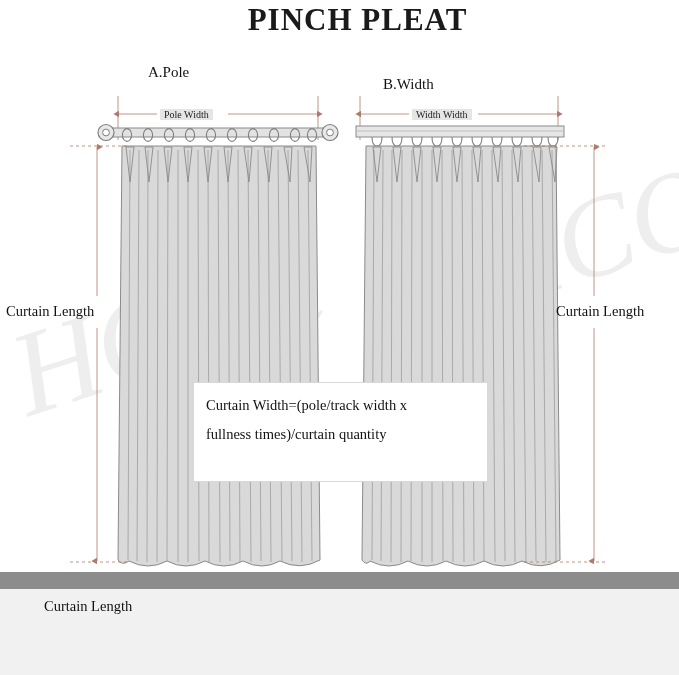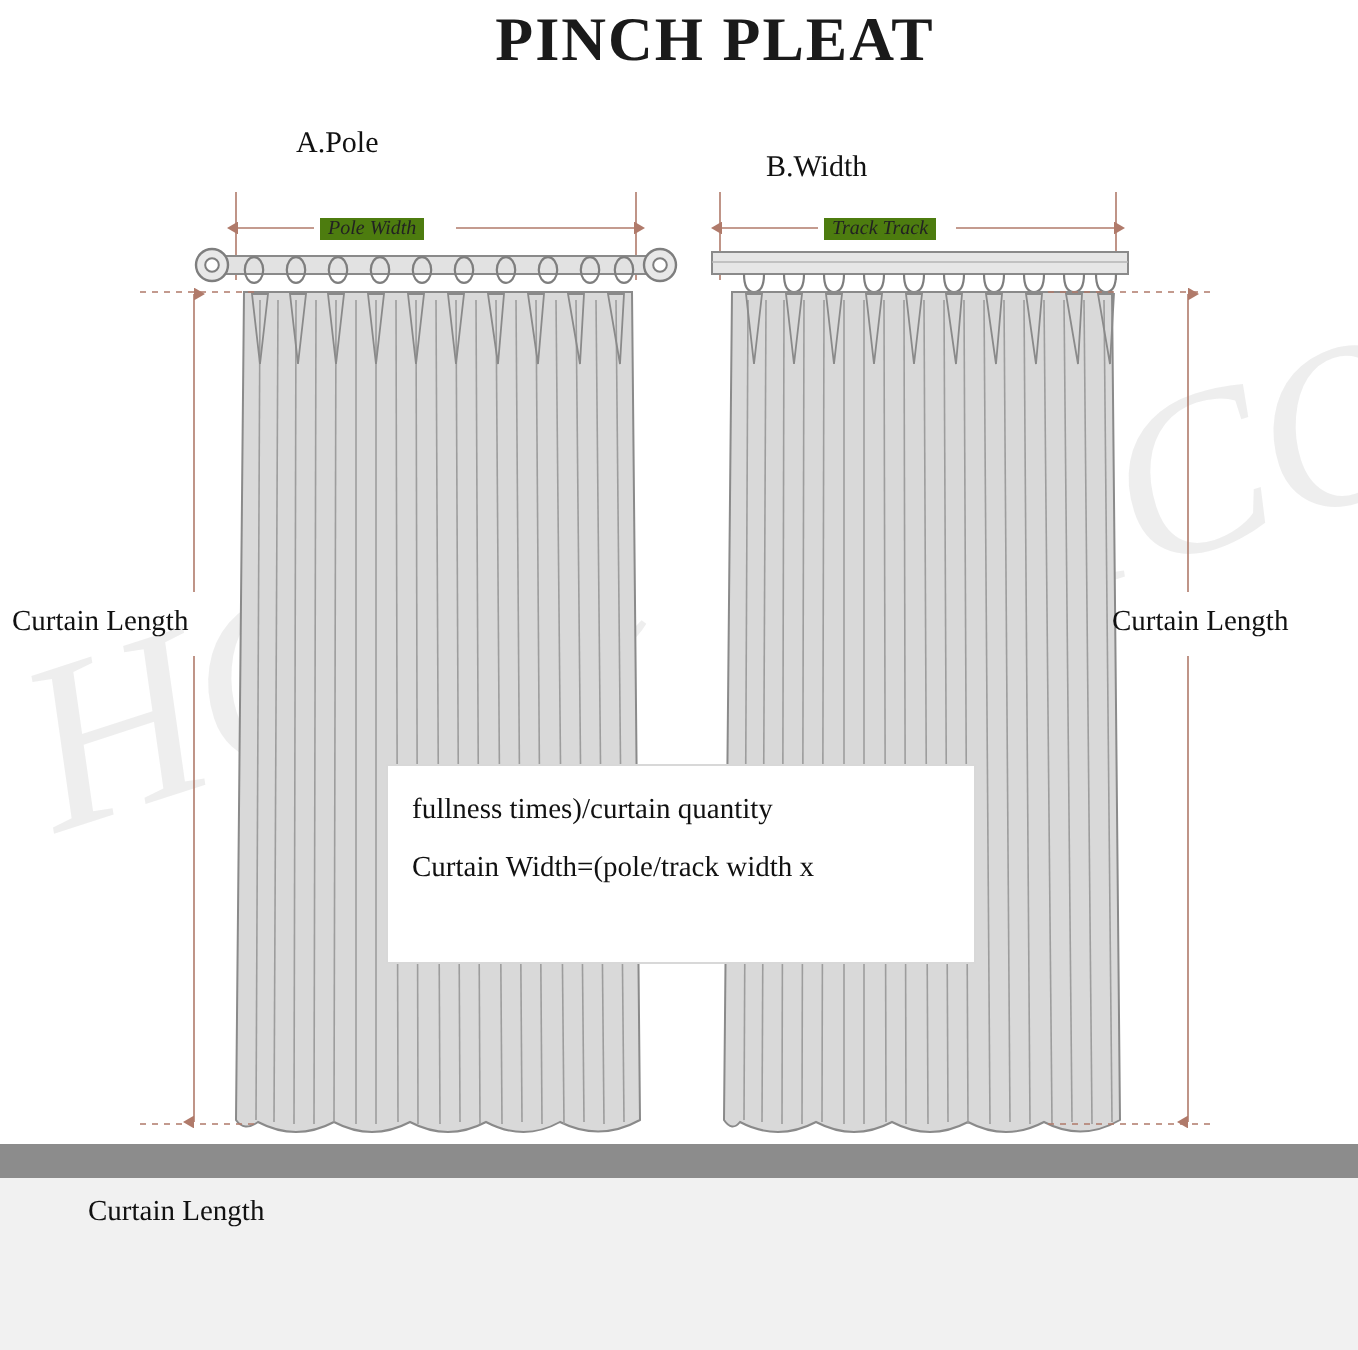--- a/index.html
+++ b/index.html
@@ -48,23 +48,22 @@
     color: #111;
   }
   #label-pole  { left: 122px; top: 64px; margin-left: 26px; }
   #label-track { left: 383px; top: 76px; }
 
   
   .width-caption {
     position: absolute;
     font-size: 10px;
     color: #222;
-    background: #4d7c0f;
+    background: #e5e5e5;
     padding: 0 4px;
-    font-style: italic;
   }
   #cap-pole-width  { left: 160px; top: 109px; }
   #cap-track-width { left: 412px; top: 109px; }
 
   
   .length-label {
     position: absolute;
     font-size: 14.5px;
     color: #111;
   }
@@ -307,28 +306,28 @@
       <line x1="594" y1="328" x2="594" y2="561" stroke="#b07a6a" stroke-width="0.8" marker-end="url(#arrD)"></line>
     </g>
   </svg>
 
   <div class="main-title">PINCH PLEAT</div>
 
   <div class="panel-label" id="label-pole">A.Pole</div>
   <div class="panel-label" id="label-track">B.Width</div>
 
   <div class="width-caption" id="cap-pole-width">Pole Width</div>
-  <div class="width-caption" id="cap-track-width">Track Track</div>
+  <div class="width-caption" id="cap-track-width">Width Width</div>
 
   <div class="length-label" id="len-left">Curtain Length</div>
   <div class="length-label" id="len-right">Curtain Length</div>
 
   <div id="formula-box">
+    <div class="line">Curtain Width=(pole/track width x</div>
     <div class="line">fullness times)/curtain quantity</div>
-    <div class="line">Curtain Width=(pole/track width x</div>
   </div>
 
   <div id="note-band">
     <div class="band-top"></div>
     <div id="note-title">Curtain Length</div>
   </div>
 
 </div>
 
 </body></html>

